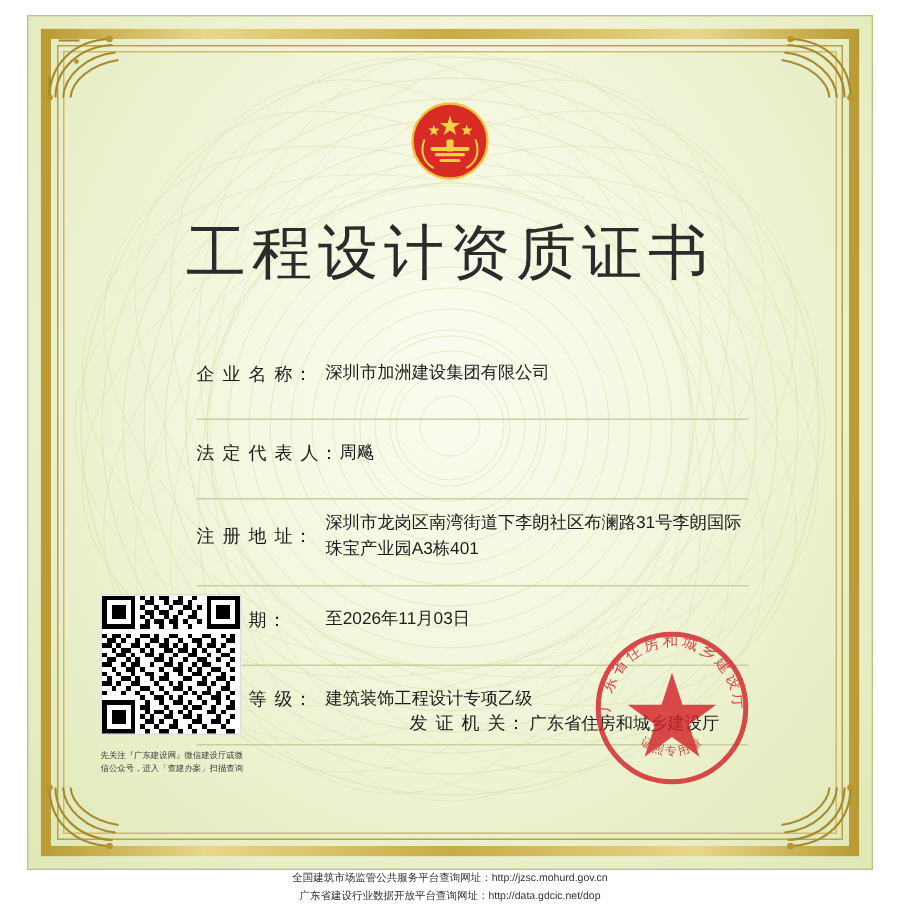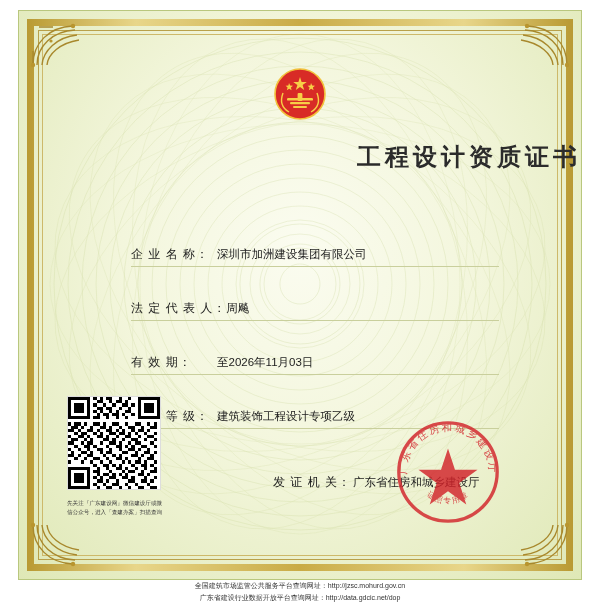--- a/index.html
+++ b/index.html
@@ -109,24 +109,24 @@
     height: 66px;
     margin-left: -33px;
   }
 
   
   .title {
     position: absolute;
     left: 0;
     right: 0;
     top: 130px;
-    text-align: right;
+    text-align: center;
     font-family: "Liberation Serif", serif;
-    font-size: 24px;
-    font-weight: bold;
+    font-size: 40px;
+    font-weight: normal;
     letter-spacing: 4px;
     color: #2b2b2b;
   }
 
   .cert-no {
     position: absolute;
     right: 86px;
     top: 180px;
     font-size: 11.5px;
     color: #222;
@@ -135,25 +135,25 @@
 
   
   .fields {
     position: absolute;
     left: 112px;
     top: 222px;
     width: 368px;
   }
   .row {
     display: flex;
-    align-items: flex-end;
+    align-items: center;
     min-height: 30px;
     border-bottom: 1px solid #c9cf9c;
-    padding-bottom: 3px;
-    margin-bottom: 20px;
+    padding-bottom: 16px;
+    margin-bottom: 6px;
   }
   .row .label {
     flex: 0 0 86px;
     font-size: 12px;
     color: #1c1c1c;
     letter-spacing: 1px;
     padding-top: 2px;
     white-space: nowrap;
   }
   .row .value {
@@ -357,20 +357,24 @@
 
 
     <div class="fields">
       <div class="row">
         <div class="label">企 业 名 称：</div>
         <div class="value">深圳市加洲建设集团有限公司</div>
       </div>
       <div class="row">
         <div class="label">法 定 代 表 人：</div>
         <div class="value">周飚</div>
+      </div>
+      <div class="row">
+        <div class="label">注 册 地 址：</div>
+        <div class="value">深圳市龙岗区南湾街道下李朗社区布澜路31号李朗国际珠宝产业园A3栋401</div>
       </div>
       <div class="row">
         <div class="label">有 效 期：</div>
         <div class="value">至2026年11月03日</div>
       </div>
       <div class="row">
         <div class="label">资 质 等 级：</div>
         <div class="value">建筑装饰工程设计专项乙级</div>
       </div>
     </div>

